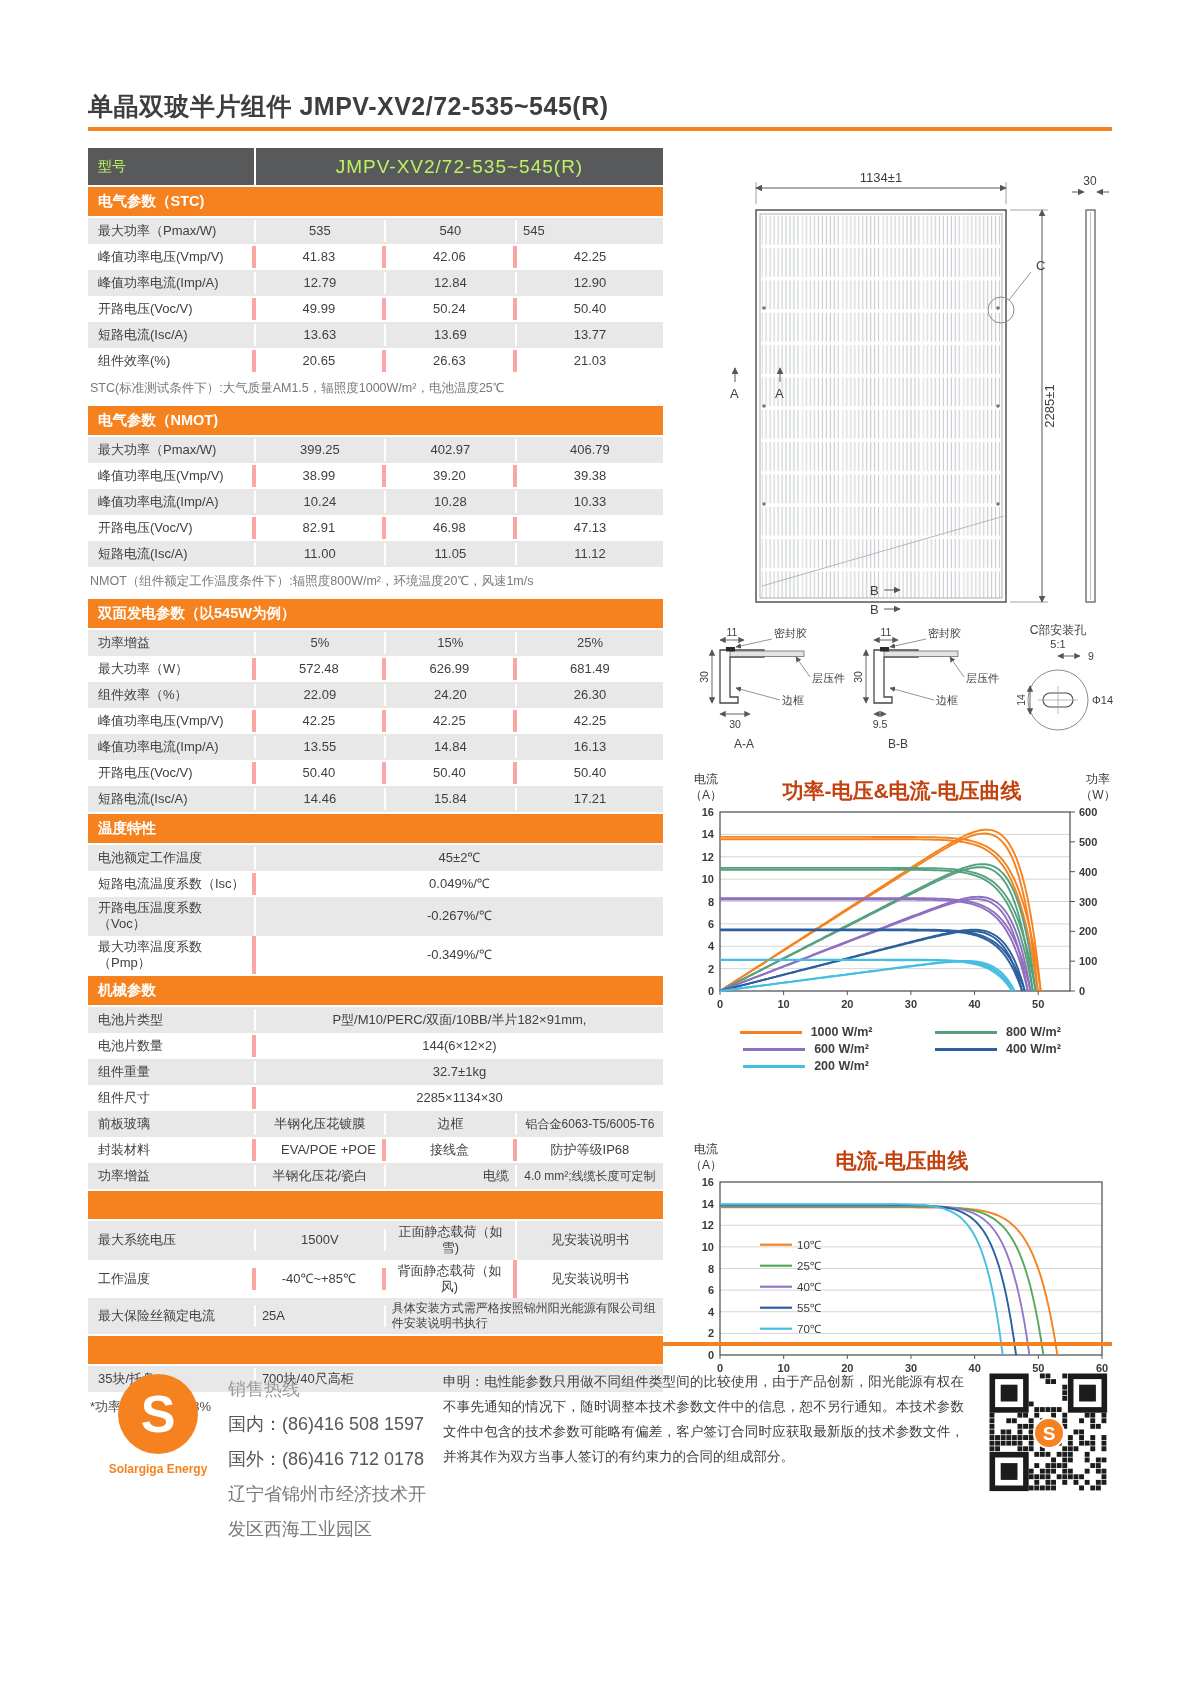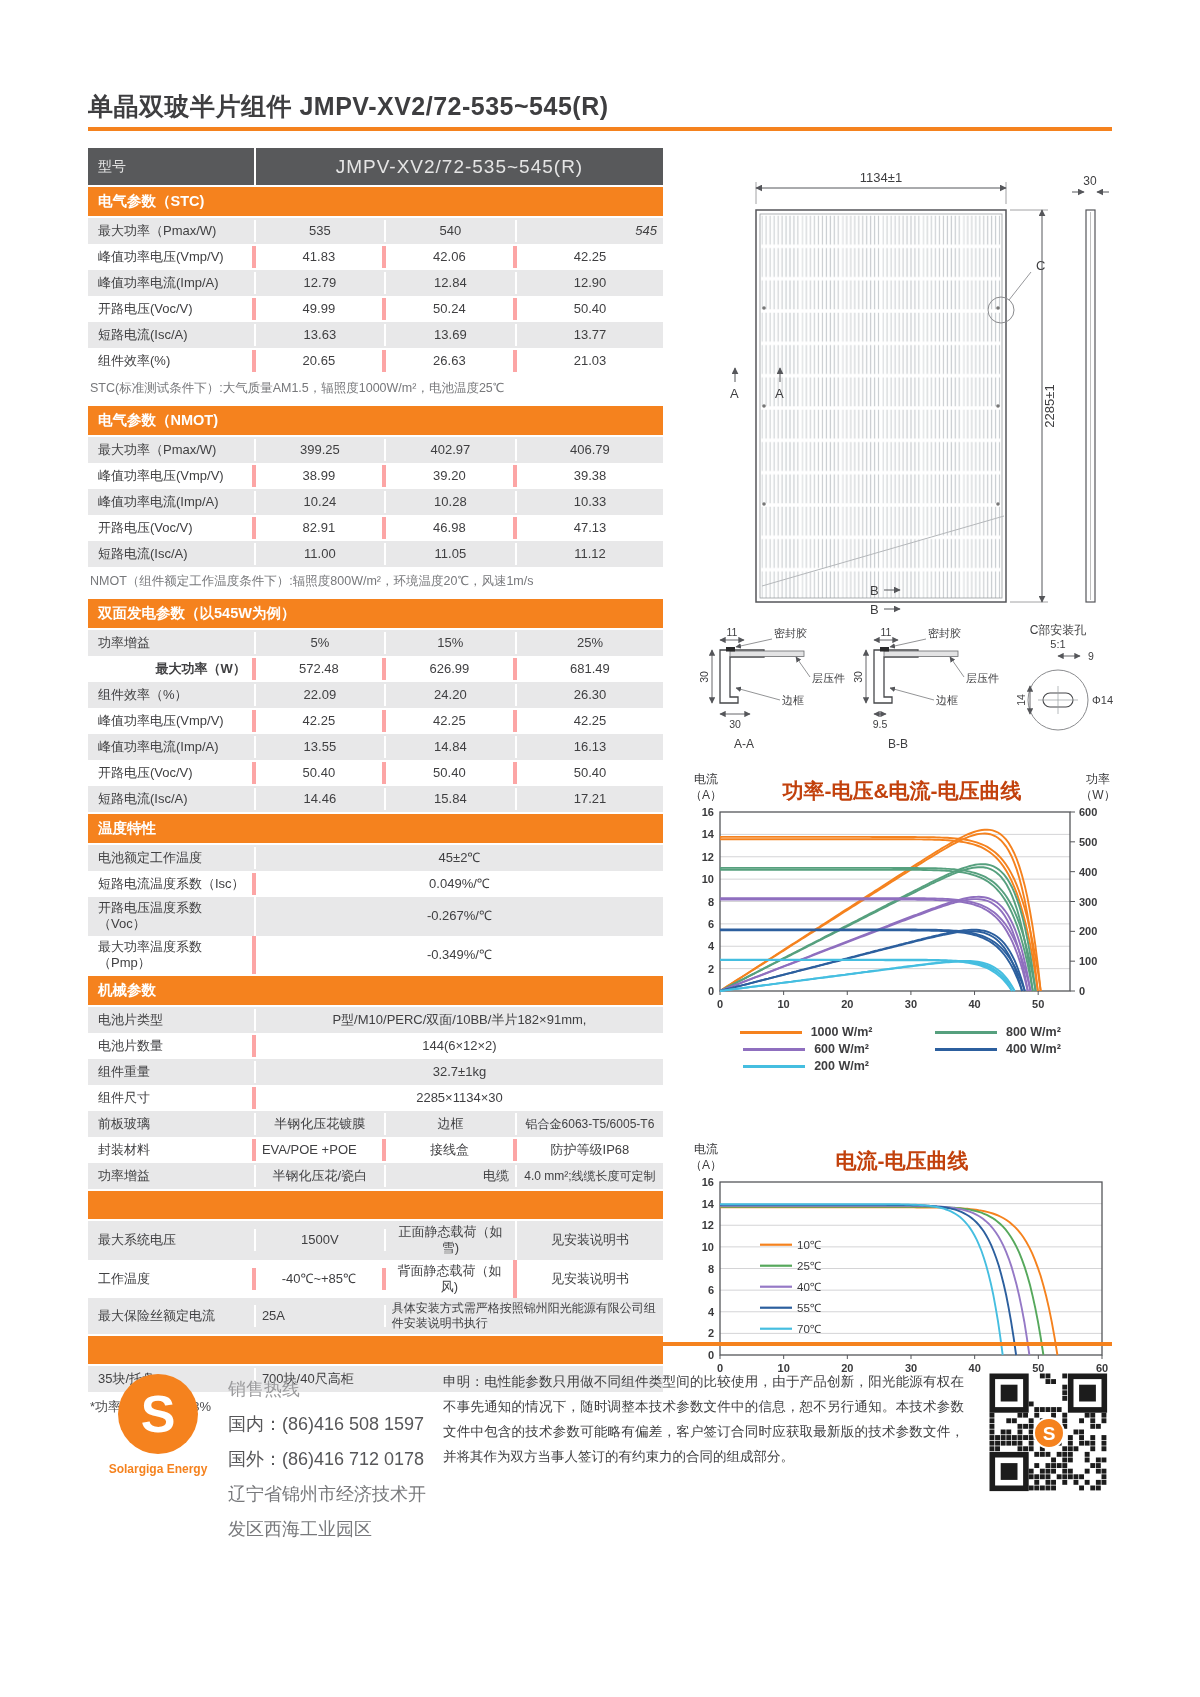--- a/index.html
+++ b/index.html
@@ -1,21 +1,21 @@
 <!DOCTYPE html>
 <html><head>
 <meta charset="utf-8">
 <style>
   html,body{margin:0;padding:0;background:#fff;}
   .page{position:relative;width:1200px;height:1697px;background:#fff;overflow:hidden;
         font-family:"Liberation Sans",sans-serif;color:#3f3f41;}
   .title{position:absolute;left:88px;top:90px;width:1024px;font-size:25px;font-weight:bold;color:#3e3e40;letter-spacing:0.5px;}
   .title-rule{position:absolute;left:88px;top:127px;width:1024px;height:4px;background:#F5821E;}
   #spec-table{position:absolute;left:88px;top:148px;width:575px;}
-  .model-hdr{display:flex;align-items:stretch;height:37px;background:#58595B;color:#e5e5e5;margin-bottom:2px;}
+  .model-hdr{display:flex;align-items:stretch;height:37px;background:#58595B;color:#bef264;margin-bottom:2px;}
   .model-hdr .m-label{flex:0 0 29.2%;display:flex;align-items:center;padding-left:10px;font-size:14px;border-right:2px solid #fff;box-sizing:border-box;}
   .model-hdr .m-value{flex:1;display:flex;align-items:center;justify-content:center;font-size:19px;letter-spacing:1px;}
   .section-hdr{background:#F5821E;color:#fff;font-size:14.5px;font-weight:bold;height:29px;line-height:29px;padding-left:10px;margin:2px 0;}
   .spacer-orange{background:#F5821E;height:28px;margin:2px 0;}
   .t-row{display:flex;align-items:center;min-height:26px;}
   .t-row.gray{background:#E8E8E9;}
   .cell{box-sizing:border-box;padding:3px 6px;font-size:13px;line-height:1.25;}
   .t-row.gray .cell{border-right:2px solid #fff;}
   .t-row:not(.gray) .cell{border-right:4px solid #fca5a5;}
   .cell:last-child{border-right:none !important;}
@@ -56,21 +56,21 @@
   <div id="spec-table">
       <div class="model-hdr">
         <div class="m-label">型号</div>
         <div class="m-value">JMPV-XV2/72-535~545(R)</div>
       </div>
       <div class="section-hdr">电气参数（STC)</div>
       <div class="t-row gray">
         <div class="cell lab" style="flex: 0 0 29.2%; max-width: 29.2%; text-align: left;">最大功率（Pmax/W)</div>
         <div class="cell" style="flex: 0 0 22.6%; max-width: 22.6%; text-align: center;">535</div>
         <div class="cell" style="flex: 0 0 22.8%; max-width: 22.8%; text-align: center;">540</div>
-        <div class="cell" style="flex: 0 0 25.4%; max-width: 25.4%; text-align: right; font-style: italic;">545</div>
+        <div class="cell" style="flex: 0 0 25.4%; max-width: 25.4%; text-align: left;">545</div>
       </div>
       <div class="t-row">
         <div class="cell lab" style="flex: 0 0 29.2%; max-width: 29.2%; text-align: left;">峰值功率电压(Vmp/V)</div>
         <div class="cell" style="flex: 0 0 22.6%; max-width: 22.6%; text-align: center;">41.83</div>
         <div class="cell" style="flex: 0 0 22.8%; max-width: 22.8%; text-align: center;">42.06</div>
         <div class="cell" style="flex: 0 0 25.4%; max-width: 25.4%; text-align: center;">42.25</div>
       </div>
       <div class="t-row gray">
         <div class="cell lab" style="flex: 0 0 29.2%; max-width: 29.2%; text-align: left;">峰值功率电流(Imp/A)</div>
         <div class="cell" style="flex: 0 0 22.6%; max-width: 22.6%; text-align: center;">12.79</div>
@@ -129,21 +129,21 @@
       </div>
       <div class="note">NMOT（组件额定工作温度条件下）:辐照度800W/m²，环境温度20℃，风速1m/s</div>
       <div class="section-hdr">双面发电参数（以545W为例）</div>
       <div class="t-row gray">
         <div class="cell lab" style="flex: 0 0 29.2%; max-width: 29.2%; text-align: left;">功率增益</div>
         <div class="cell" style="flex: 0 0 22.6%; max-width: 22.6%; text-align: center;">5%</div>
         <div class="cell" style="flex: 0 0 22.8%; max-width: 22.8%; text-align: center;">15%</div>
         <div class="cell" style="flex: 0 0 25.4%; max-width: 25.4%; text-align: center;">25%</div>
       </div>
       <div class="t-row">
-        <div class="cell lab" style="flex: 0 0 29.2%; max-width: 29.2%; text-align: right; font-weight: bold;">最大功率（W）</div>
+        <div class="cell lab" style="flex: 0 0 29.2%; max-width: 29.2%; text-align: left;">最大功率（W）</div>
         <div class="cell" style="flex: 0 0 22.6%; max-width: 22.6%; text-align: center;">572.48</div>
         <div class="cell" style="flex: 0 0 22.8%; max-width: 22.8%; text-align: center;">626.99</div>
         <div class="cell" style="flex: 0 0 25.4%; max-width: 25.4%; text-align: center;">681.49</div>
       </div>
       <div class="t-row gray">
         <div class="cell lab" style="flex: 0 0 29.2%; max-width: 29.2%; text-align: left;">组件效率（%）</div>
         <div class="cell" style="flex: 0 0 22.6%; max-width: 22.6%; text-align: center;">22.09</div>
         <div class="cell" style="flex: 0 0 22.8%; max-width: 22.8%; text-align: center;">24.20</div>
         <div class="cell" style="flex: 0 0 25.4%; max-width: 25.4%; text-align: center;">26.30</div>
       </div>
@@ -206,21 +206,21 @@
         <div class="cell" style="flex: 0 0 70.8%; max-width: 70.8%; text-align: center;">2285×1134×30</div>
       </div>
       <div class="t-row gray">
         <div class="cell lab" style="flex: 0 0 29.2%; max-width: 29.2%; text-align: left;">前板玻璃</div>
         <div class="cell" style="flex: 0 0 22.6%; max-width: 22.6%; text-align: center;">半钢化压花镀膜</div>
         <div class="cell" style="flex: 0 0 22.8%; max-width: 22.8%; text-align: center;">边框</div>
         <div class="cell" style="flex: 0 0 25.4%; max-width: 25.4%; text-align: center; font-size: 12px;">铝合金6063-T5/6005-T6</div>
       </div>
       <div class="t-row">
         <div class="cell lab" style="flex: 0 0 29.2%; max-width: 29.2%; text-align: left;">封装材料</div>
-        <div class="cell" style="flex: 0 0 22.6%; max-width: 22.6%; text-align: left;">EVA/POE +POE</div>
+        <div class="cell" style="flex: 0 0 22.6%; max-width: 22.6%; text-align: right;">EVA/POE +POE</div>
         <div class="cell" style="flex: 0 0 22.8%; max-width: 22.8%; text-align: center;">接线盒</div>
         <div class="cell" style="flex: 0 0 25.4%; max-width: 25.4%; text-align: center;">防护等级IP68</div>
       </div>
       <div class="t-row gray">
         <div class="cell lab" style="flex: 0 0 29.2%; max-width: 29.2%; text-align: left;">功率增益</div>
         <div class="cell" style="flex: 0 0 22.6%; max-width: 22.6%; text-align: center;">半钢化压花/瓷白</div>
         <div class="cell" style="flex: 0 0 22.8%; max-width: 22.8%; text-align: right; padding-left: 40px;">电缆</div>
         <div class="cell" style="flex: 0 0 25.4%; max-width: 25.4%; text-align: center; font-size: 12px;">4.0 mm²;线缆长度可定制</div>
       </div>
       <div class="spacer-orange"></div>

